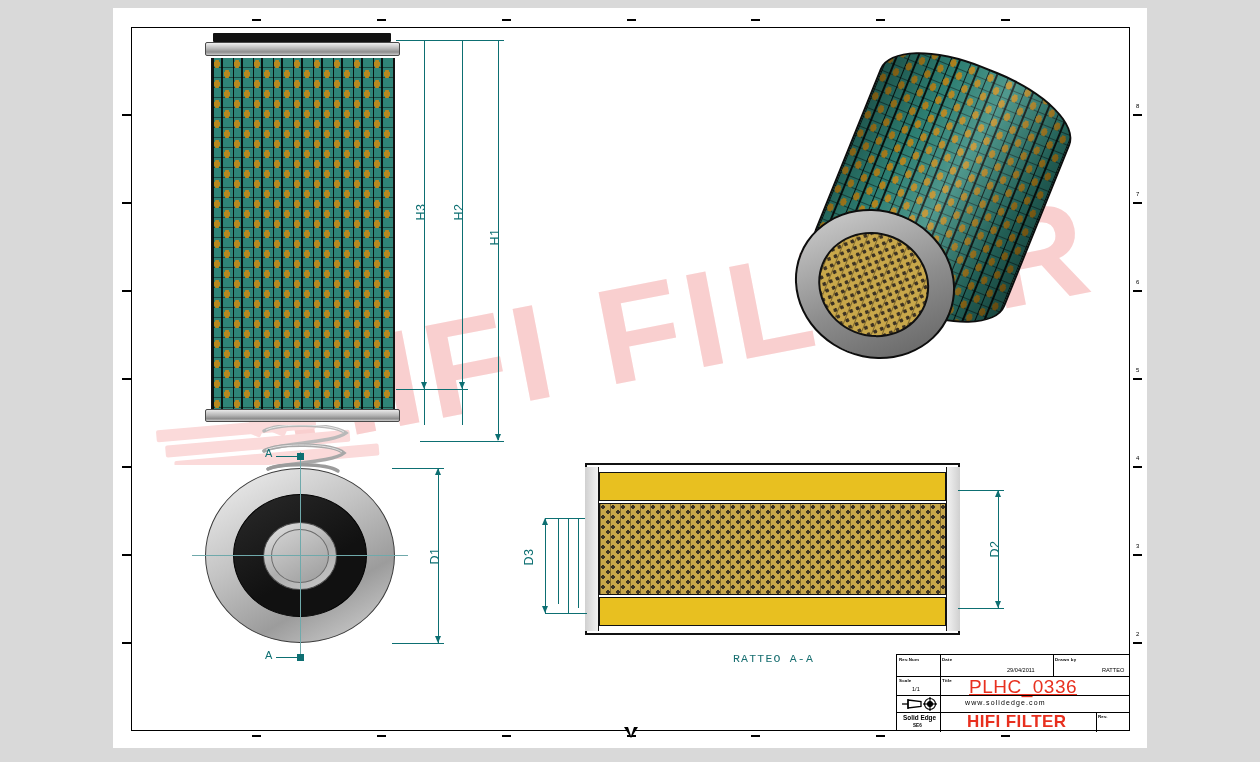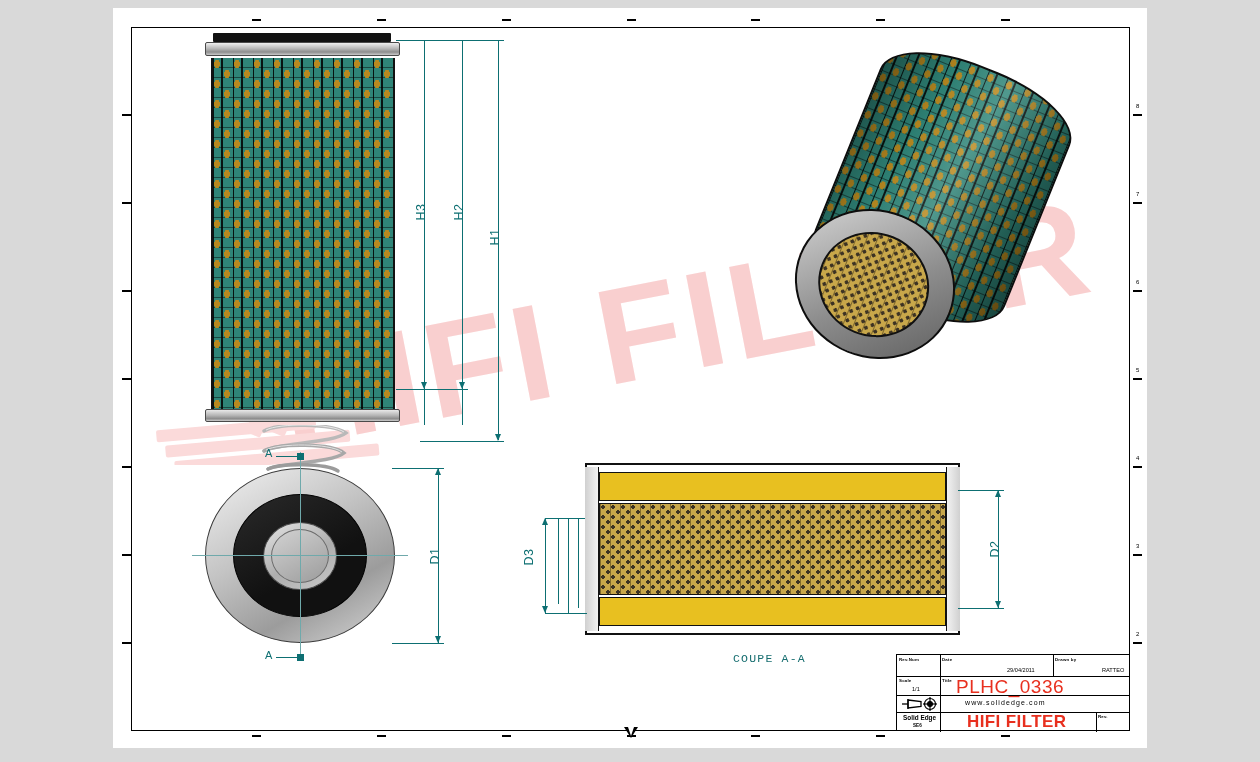--- a/index.html
+++ b/index.html
@@ -242,21 +242,21 @@
   <div class="dl dl-h" style="left:392px;top:643px;width:52px;"></div>
 
   <div class="v4">
     <div class="sec-frame"></div>
     <div class="sec-yellow-t"></div>
     <div class="sec-yellow-b"></div>
     <div class="sec-core mesh-fine"></div>
     <div class="sec-lcap"></div>
     <div class="sec-rcap"></div>
   </div>
-  <div class="coupe">COUPE A-A</div>
+  <div class="coupe">RATTEO A-A</div>
 
   <div class="dl dl-v" style="left:998px;top:490px;height:118px;"></div>
   <div class="arrow-u" style="left:995px;top:490px;"></div>
   <div class="arrow-d" style="left:995px;top:601px;"></div>
   <div class="dlabel rot" style="left:987px;top:542px;">D2</div>
   <div class="dl dl-h" style="left:958px;top:490px;width:46px;"></div>
   <div class="dl dl-h" style="left:958px;top:608px;width:46px;"></div>
 
   <div class="dl dl-v" style="left:545px;top:518px;height:95px;"></div>
   <div class="arrow-u" style="left:542px;top:518px;"></div>
@@ -281,21 +281,21 @@
 
     <div class="tb-lab" style="left:2px;top:2px;">Rev.Num</div>
     <div class="tb-lab" style="left:45px;top:2px;">Date</div>
     <div class="tb-val" style="left:110px;top:12px;">29/04/2011</div>
     <div class="tb-lab" style="left:158px;top:2px;">Drawn by</div>
     <div class="tb-val" style="left:205px;top:12px;">RATTEO</div>
 
     <div class="tb-lab" style="left:2px;top:23px;">Scale</div>
     <div class="tb-val" style="left:15px;top:31px;">1/1</div>
     <div class="tb-lab" style="left:45px;top:23px;">Title</div>
-    <div class="tb-code" style="left:59px;top:21px;">PLHC_0336</div>
+    <div class="tb-code" style="left:72px;top:21px;text-decoration:underline;">PLHC_0336</div>
 
     <svg style="position:absolute;left:4px;top:42px;" width="36" height="14" viewBox="0 0 36 14">
       <g stroke="#000" stroke-width="1.3" fill="none">
         <path d="M1 7 H7"></path>
         <path d="M7 2 L7 12"></path>
         <path d="M7 3 L20 4.5 L20 9.5 L7 11 Z"></path>
       </g>
     </svg>
     <svg style="position:absolute;left:25px;top:42px;" width="16" height="14" viewBox="0 0 16 14">
       <g stroke="#000" stroke-width="1.2" fill="none">

